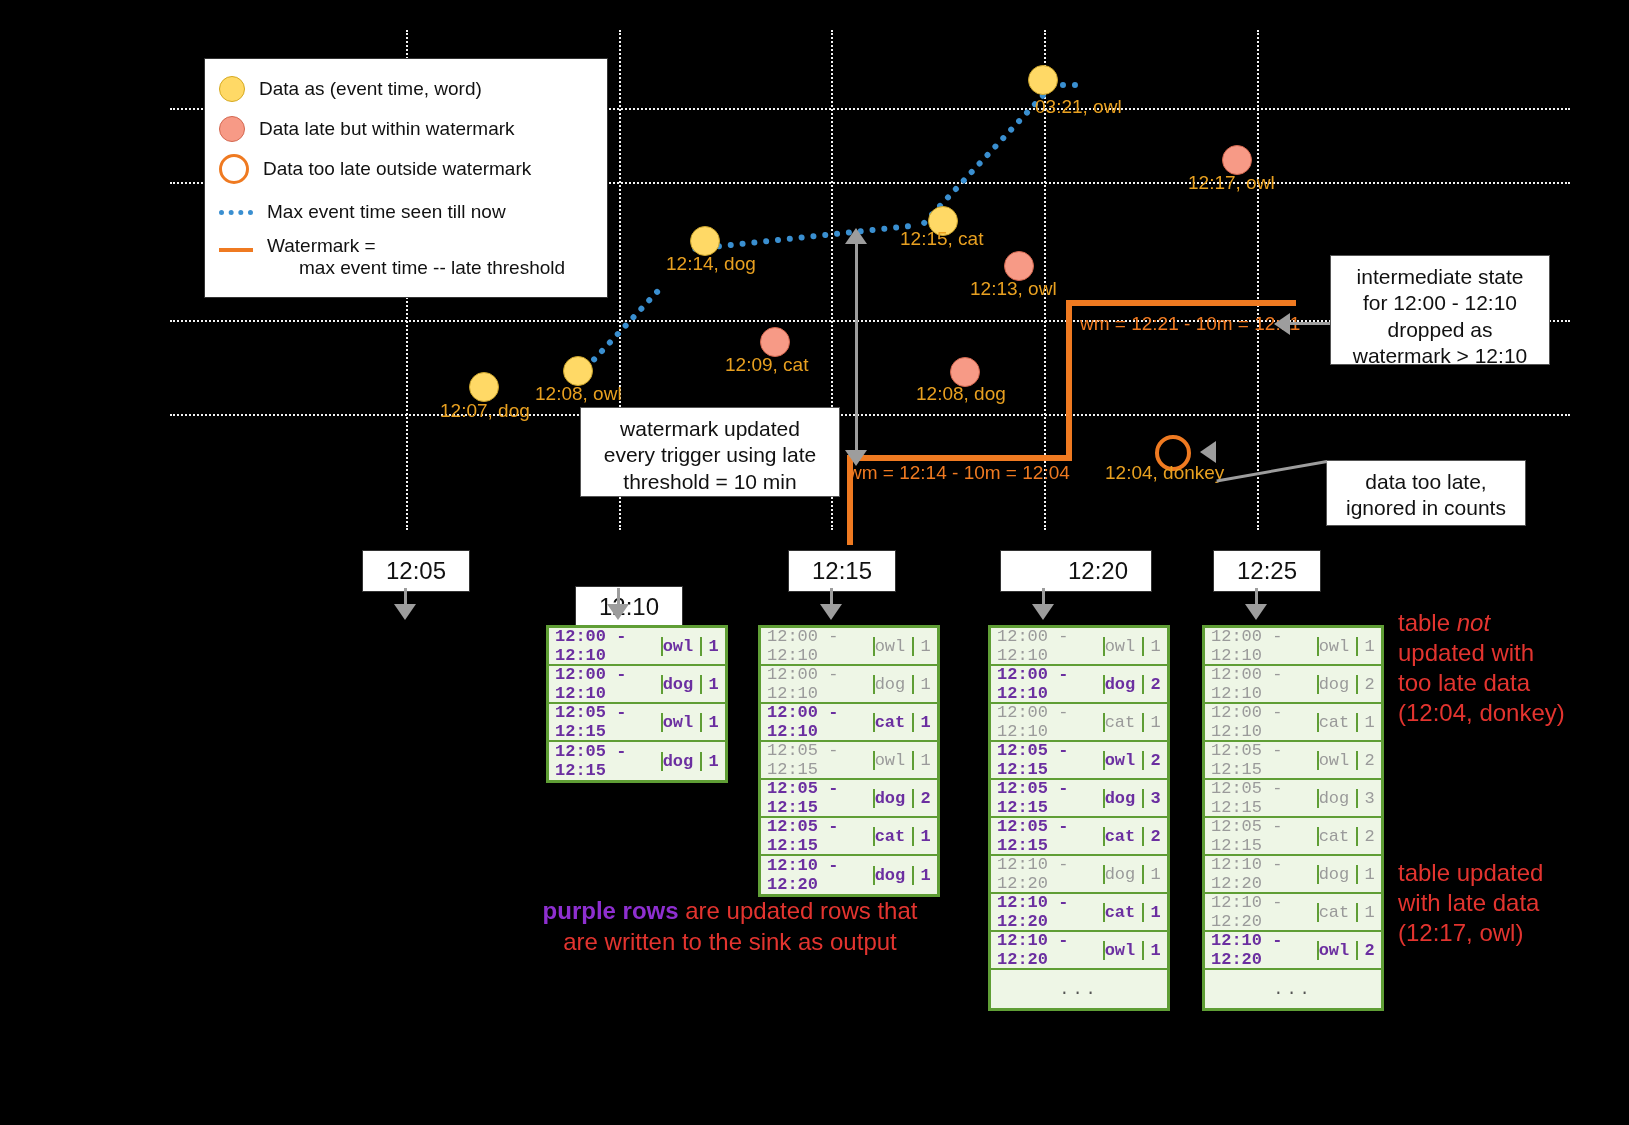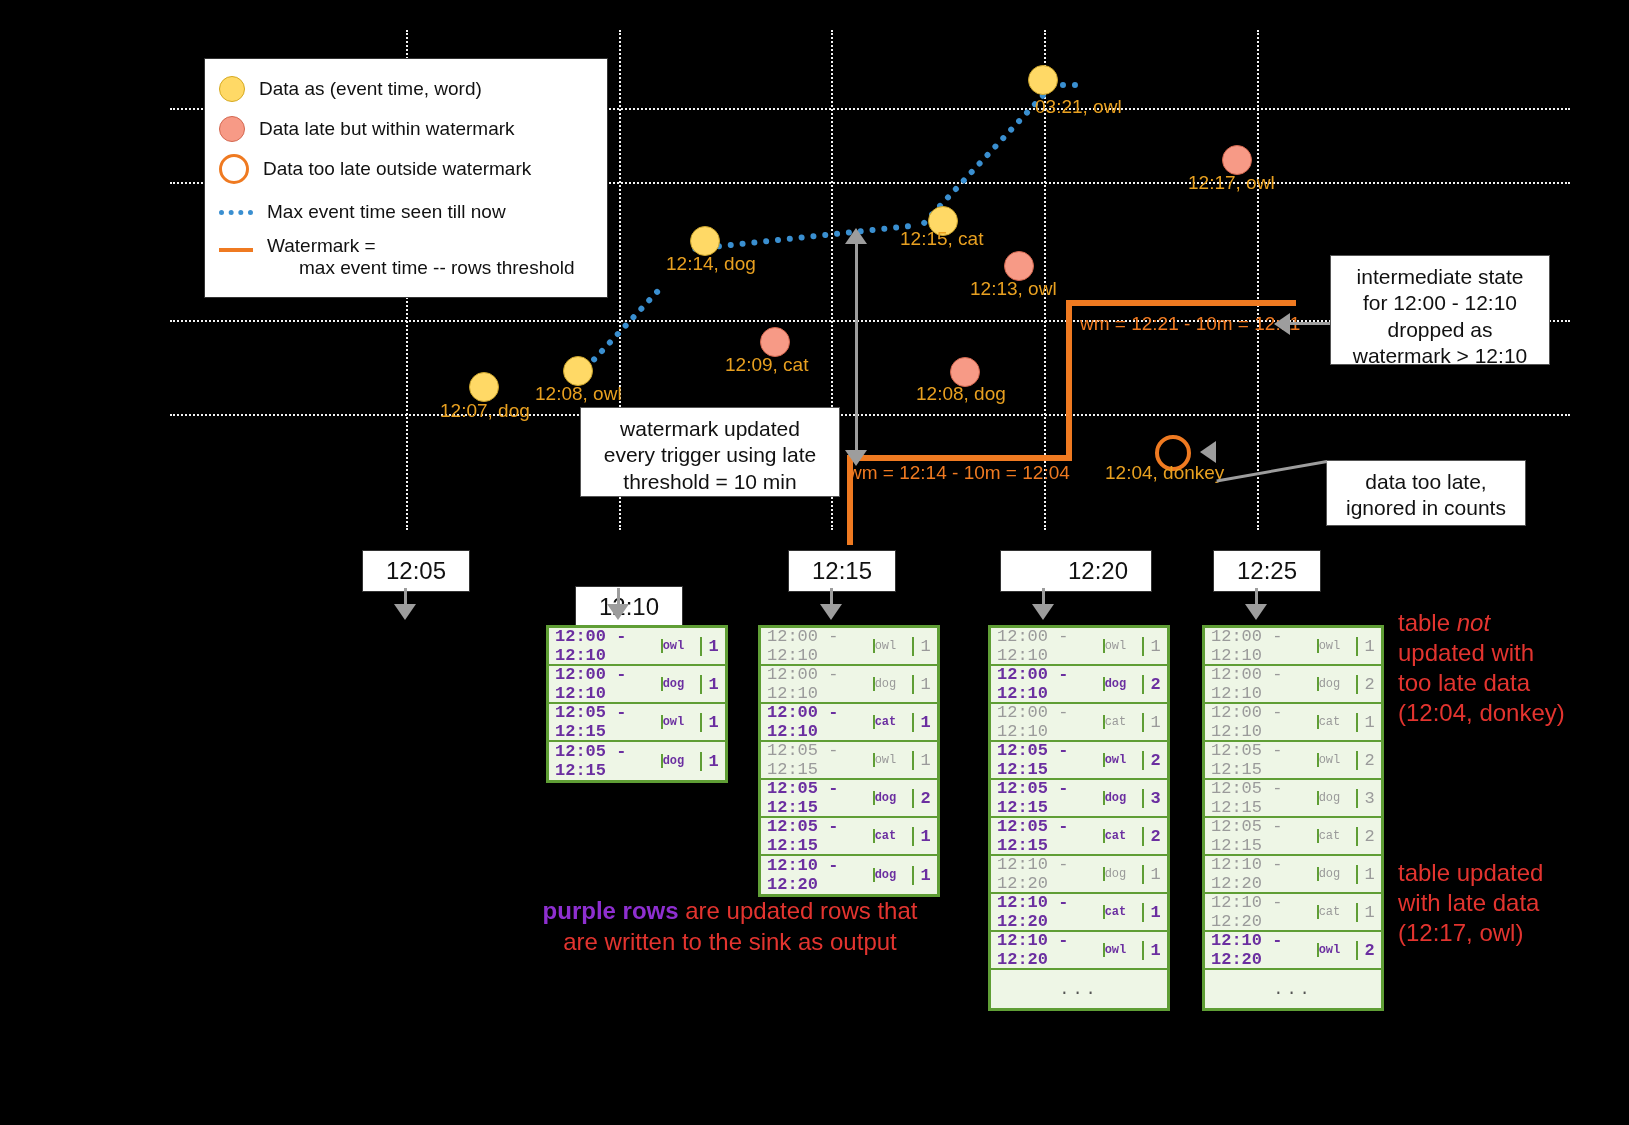--- a/index.html
+++ b/index.html
@@ -58,21 +58,21 @@
   .tick { position:absolute; background:#fff; border:1px solid #333;
           font-size:24px; color:#111; text-align:center; padding:6px 0; width:106px; }
 
   
   .tbl { position:absolute; border:3px solid #5f9e35; background:#eef6e6;
          box-sizing:border-box; }
   .trow { display:flex; align-items:center; height:38px;
           border-bottom:2px solid #5f9e35; box-sizing:border-box;font-family:Liberation Mono, monospace; }
   .trow:last-child { border-bottom:none; }
   .c-range { width:112px; padding-left:6px; font-size:17px; }
-  .c-word  { width:40px; border-left:2px solid #5f9e35; font-size:12px; }
+  .c-word  { width:40px; border-left:2px solid #5f9e35; font-size:17px; }
   .c-cnt   { width:24px; border-left:2px solid #5f9e35; text-align:center; font-size:17px; }
   .purple .c-range, .purple .c-word, .purple .c-cnt { color:#6b2fa0; font-weight:bold; }
   .grey .c-range, .grey .c-word, .grey .c-cnt { color:#9a9a9a; }
   .ellipsis { text-align:center; font-size:17px; color:#555; letter-spacing:3px; }
 
   
   .note-red { position:absolute; color:#e3342f; font-size:24px; line-height:1.25; }
   .note-red i { font-style:italic; }
   .note-bottom { position:absolute; font-size:24px; color:#e3342f; line-height:1.3; text-align:center; }
   .note-bottom .pp { color:#8e2fd0; font-weight:bold; }
@@ -107,21 +107,21 @@
       <span class="lbl">Data too late outside watermark</span>
     </div>
     <div class="legend-row" style="height:46px;">
       <span class="dashline"></span>
       <span class="lbl">Max event time seen till now</span>
     </div>
     <div class="legend-row legend-multi" style="height:auto; align-items:flex-start;">
       <span class="solidline" style="margin-top:13px;"></span>
       <span class="lbl">
         <span>Watermark =</span><br>
-        <span class="legend-indent">max event time -- rows threshold</span>
+        <span class="legend-indent">max event time -- late threshold</span>
       </span>
     </div>
   </div>
 
   <div class="seg" style="left:582px; top:368px; width:110px; transform:rotate(-47deg);"></div>
   <div class="seg" style="left:692px; top:246px; width:220px; transform:rotate(-6deg);"></div>
   <div class="seg" style="left:920px; top:223px; width:180px; transform:rotate(-47deg);"></div>
   <div class="seg" style="left:1036px; top:82px; width:42px; transform:rotate(0deg);"></div>
 
   <div class="pt yellow" style="left:469px; top:372px;"></div>

